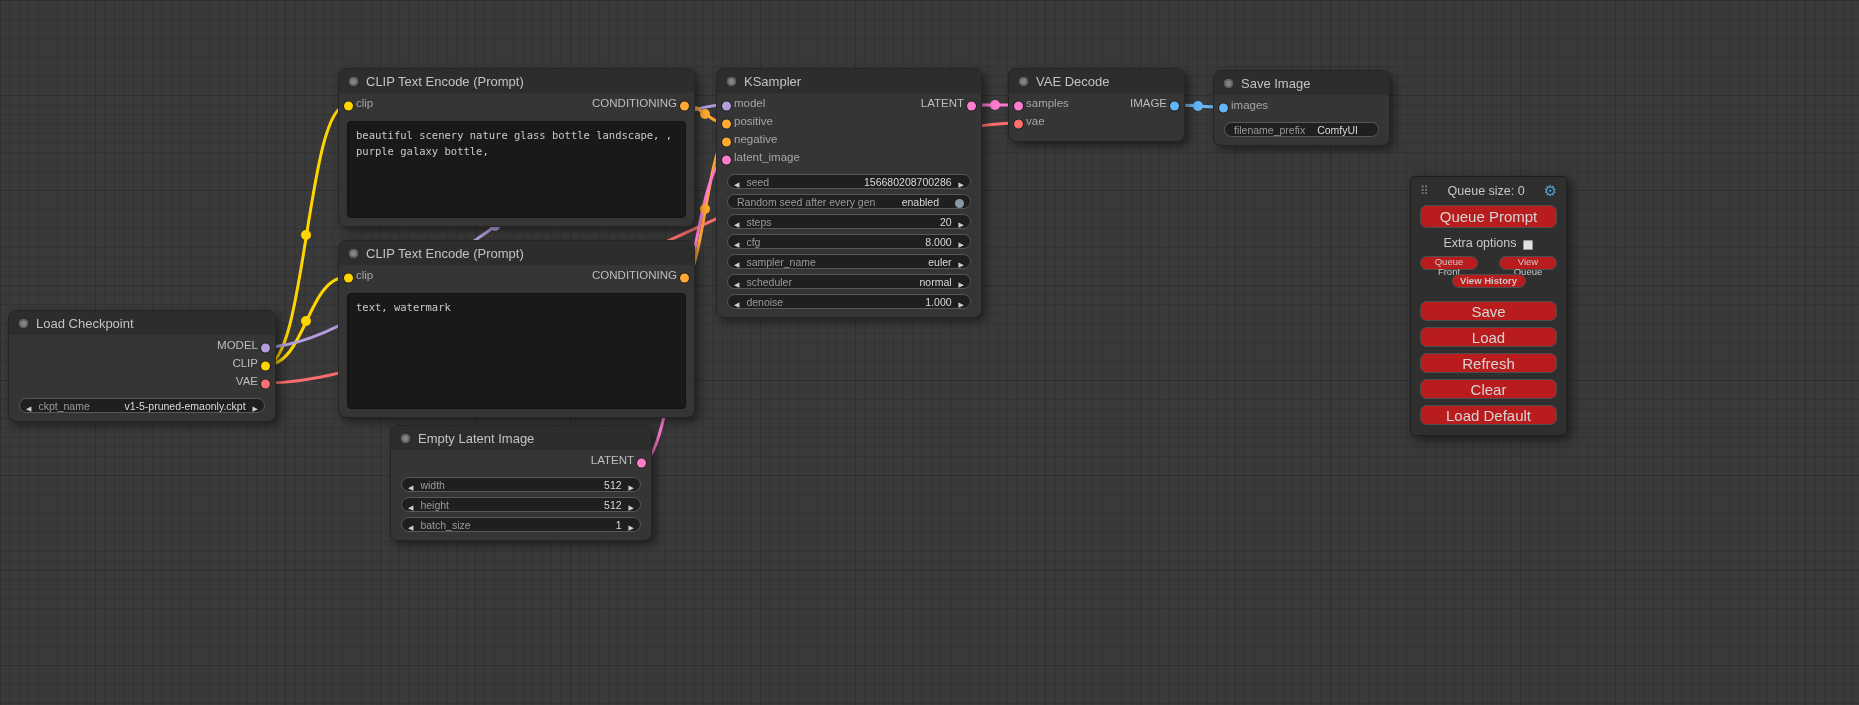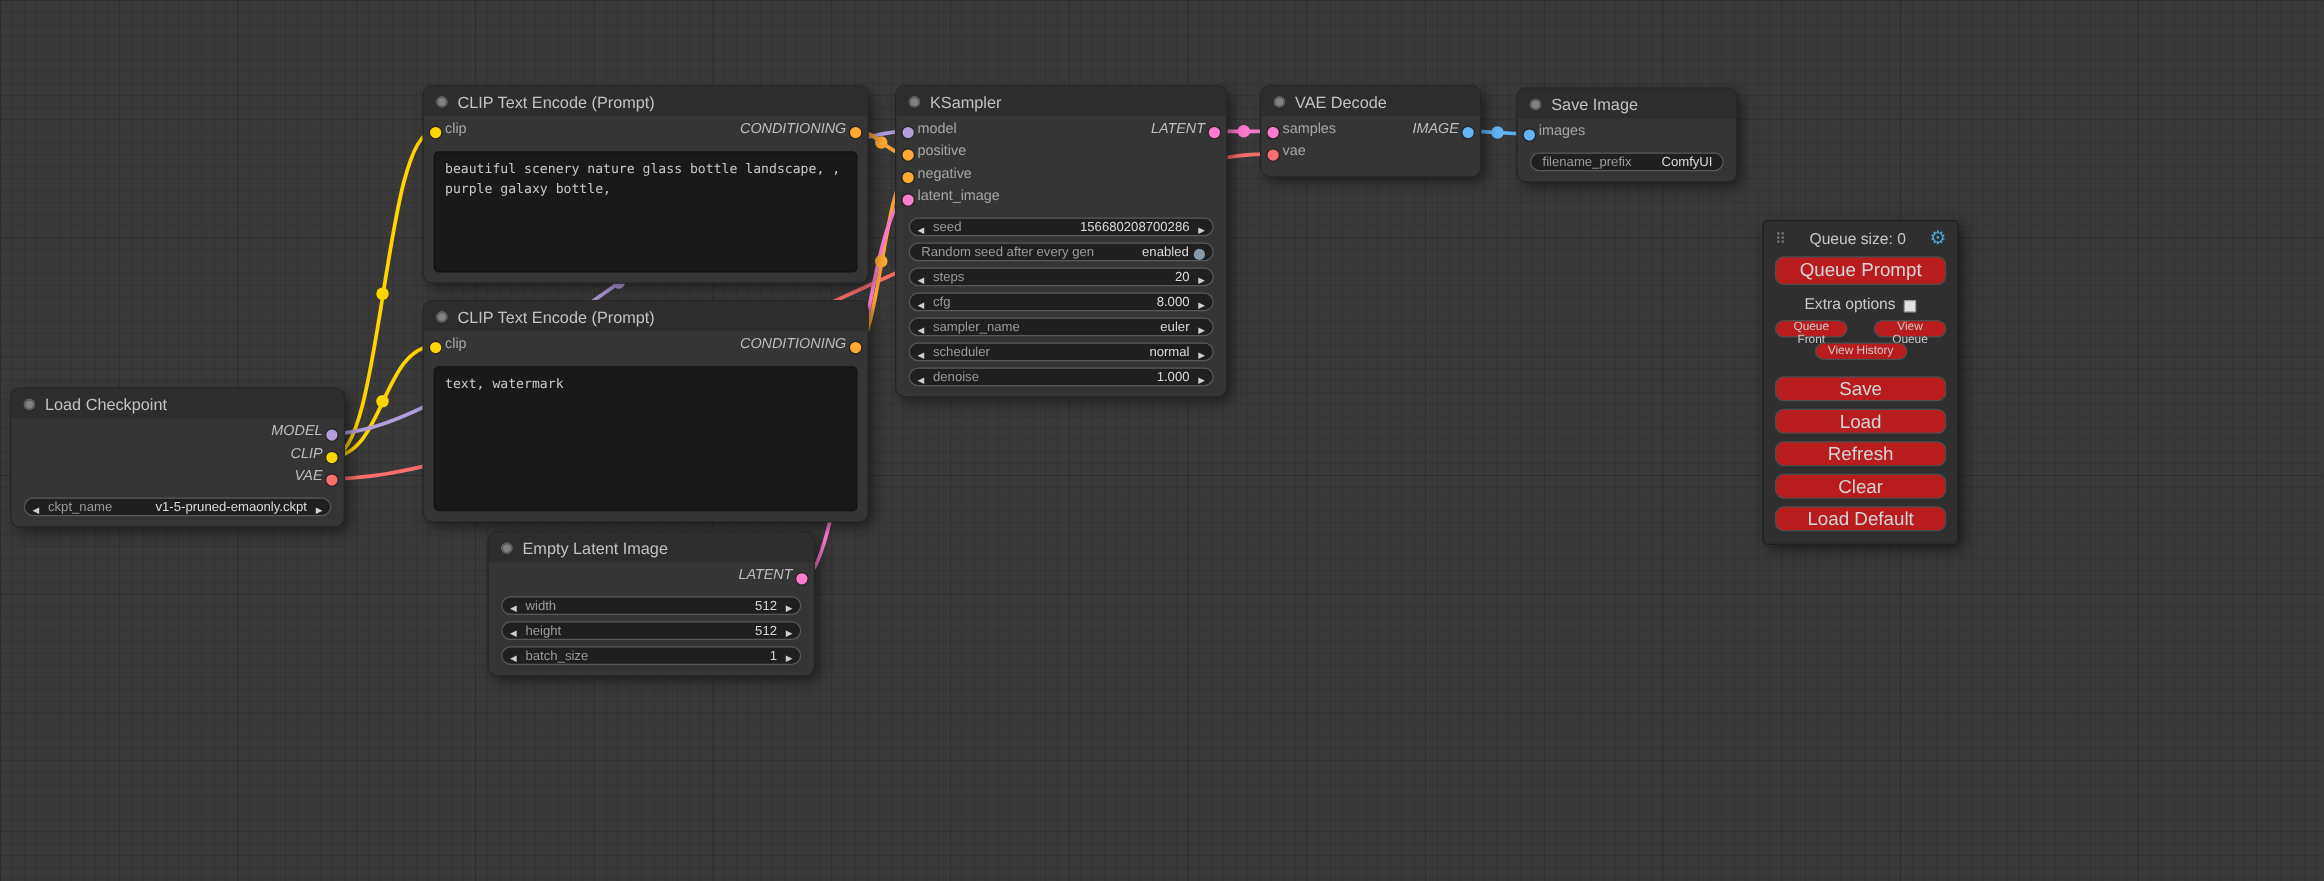--- a/index.html
+++ b/index.html
@@ -14,51 +14,51 @@
   .wires{position:absolute;left:0;top:0;z-index:1;}
   .wires path{fill:none;stroke-width:3;stroke-linecap:round;}
   .node{position:absolute;z-index:2;background:#353535;border:1px solid #252525;border-radius:8px;
     box-shadow:4px 4px 10px rgba(0,0,0,0.45);}
   .node-title{height:24px;background:#2d2d2d;border-radius:7px 7px 0 0;display:flex;align-items:center;gap:8px;
     padding:0 10px;color:#c3c3c3;font-size:13px;white-space:nowrap;overflow:hidden;}
   .collapse-dot{width:9px;height:9px;border-radius:50%;background:#828282;box-shadow:inset 0 0 0 1.5px #5d5d5d;flex:0 0 auto;}
   .node-body{position:relative;padding:4px 0 8px;}
   .row{position:relative;height:18px;display:flex;align-items:flex-start;padding:0 17px;font-size:11.5px;color:#aeaeae;}
   .in-label{color:#a6a6a6;}
-  .out-label{margin-left:auto;color:#bdbdbd;font-style:italic;}
+  .out-label{margin-left:auto;color:#bdbdbd;}
   .pdot{position:absolute;top:50%;width:9px;height:9px;border-radius:50%;transform:translateY(-50%);
     box-shadow:0 0 0 1px rgba(0,0,0,0.35);}
   .pdot.in{left:5px;}
   .pdot.out{right:5px;}
   .widget{height:15px;margin:5px 10px 0;background:#1f1f1f;border:1px solid #585858;border-radius:8px;
     display:flex;align-items:flex-end;padding:0 6px;font-size:10.5px;color:#999;white-space:nowrap;overflow:hidden;}
   .widget .arrow{font-size:7px;color:#cfcfcf;line-height:1;flex:0 0 auto;cursor:pointer;}
   .widget .wlabel{margin-left:7px;color:#9a9a9a;}
   .widget.no-arrows .wlabel{margin-left:3px;}
   .widget .wvalue{margin-left:auto;margin-right:7px;color:#dadada;}
-  .widget.no-arrows .wvalue{margin-right:2px;}
+  .widget.no-arrows .wvalue{margin-right:14px;}
   .toggle-knob{width:9px;height:9px;border-radius:50%;margin-left:2px;flex:0 0 auto;cursor:pointer;}
   textarea.prompt{display:block;margin:6px 8px 0;width:calc(100% - 16px);background:#191919;border:1px solid #121212;
     border-radius:4px;color:#c9c9c9;font-family:"DejaVu Sans Mono",monospace;font-size:10.5px;line-height:1.55;
     padding:5px 8px;resize:none;outline:none;}
   .menu-panel{position:absolute;z-index:3;background:#2f2f2f;border:1px solid #1e1e1e;border-radius:4px;
     box-shadow:4px 4px 12px rgba(0,0,0,0.5);padding:6px 9px 10px;display:flex;flex-direction:column;}
   .menu-header{display:flex;align-items:center;margin-bottom:5px;color:#c6c6c6;}
   .drag-handle{color:#7b7b7b;font-size:12px;cursor:grab;}
   .queue-size{flex:1;text-align:center;font-size:12.5px;}
   .gear{font-size:15px;cursor:pointer;line-height:1;}
   .btn{background:#b91c1c;border:1px solid #4e4e4e;color:#d6d6d6;border-radius:7px;cursor:pointer;
     font-family:"Liberation Sans",sans-serif;display:block;width:100%;}
   .btn.big{height:23px;font-size:15px;margin:2px 0 4px;}
   .extra-row{display:flex;align-items:flex-end;justify-content:center;gap:7px;color:#c9c9c9;font-size:12.5px;margin:4px 0 2px;}
   .checkbox{width:10px;height:10px;border:1px solid #9a9a9a;background:#e2e2e2;border-radius:1px;cursor:pointer;flex:0 0 auto;}
   .pill-row{display:flex;gap:21px;margin-top:4px;}
   .pill-row.center{justify-content:center;}
   .btn.pill{font-size:9.5px;height:14px;padding:0 4px;border-radius:7px;line-height:1;color:#c9c9c9;}
-  .pill-row.center .btn.pill{width:74px;flex:0 0 auto;}
+  .pill-row.center .btn.pill{width:74px;flex:0 0 auto;font-weight:bold;}
   .btn-stack{display:flex;flex-direction:column;gap:6px;margin-top:13px;}
   .btn.med{height:20px;font-size:15px;}
 </style>
 </head>
 <body>
 
 <div class="canvas">
 
   <svg class="wires" width="1859" height="705">
     <path d="M266,365 C306,365 307,105 347,105" stroke="#FFD500"></path>

